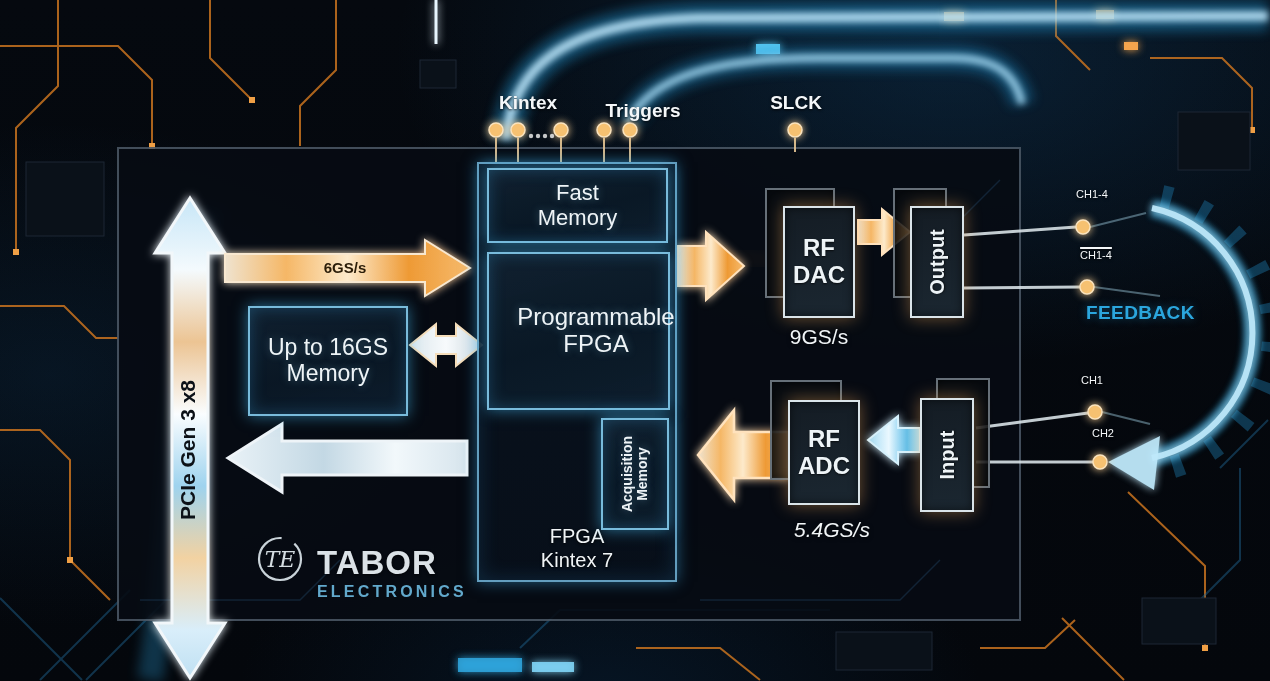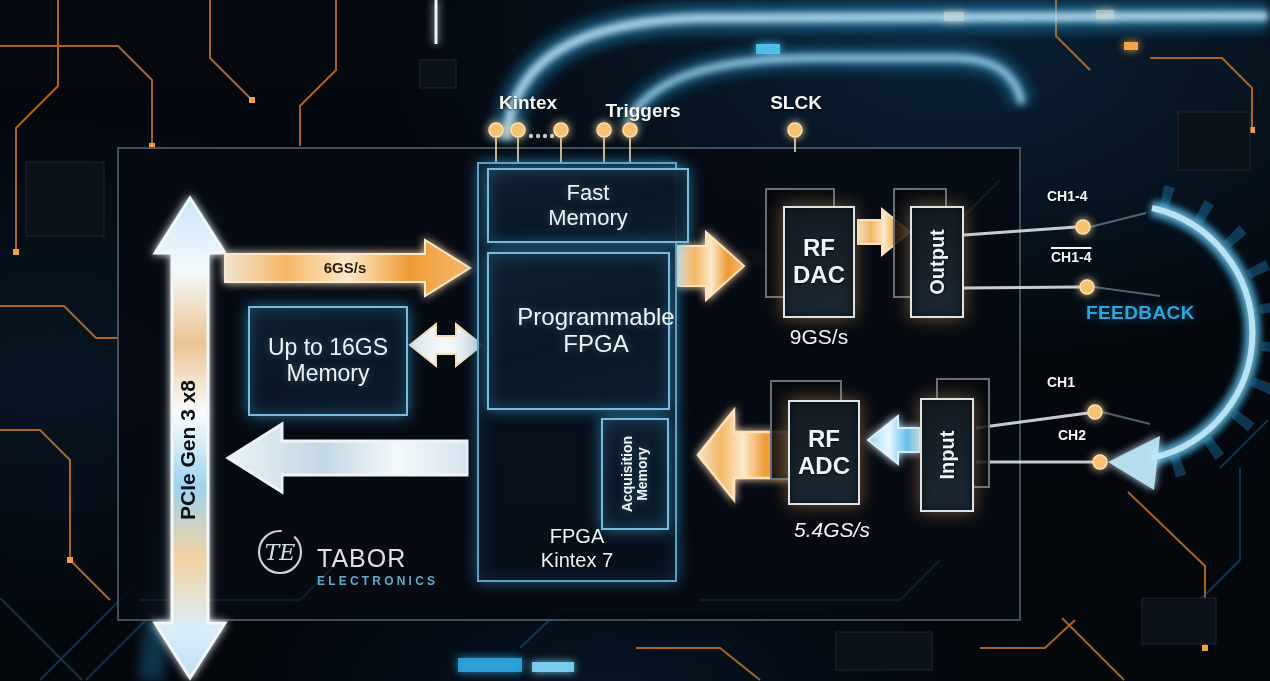--- a/index.html
+++ b/index.html
@@ -42,39 +42,39 @@
     box-shadow:0 0 14px rgba(60,170,230,.5), inset 0 0 20px rgba(40,130,190,.22);
   }
   .kintex{ position:absolute; left:0; bottom:8px; width:100%; text-align:center;
     color:#f0f4f6; font-size:20px; line-height:1.2; text-shadow:0 1px 3px rgba(0,0,0,.8); }
   .kintex span{ display:block; }
 
   .two-line span{ display:block; }
 
   .pin-label{ position:absolute; color:#f4f7f9; font-size:19px; font-weight:600; text-align:center;
     text-shadow:0 1px 3px rgba(0,0,0,.85); width:100px; }
-  .ch-label{ position:absolute; color:#f4f7f9; font-size:14px; font-weight:700; 
+  .ch-label{ position:absolute; color:#f4f7f9; font-size:11px; font-weight:400; text-align:center;
     text-shadow:0 1px 3px rgba(0,0,0,.85); width:90px; }
   .rate-label{ position:absolute; color:#f1f5f7; font-size:21px; text-align:center; width:120px;
     text-shadow:0 1px 4px rgba(0,0,0,.75); }
   .on-arrow-label{ position:absolute; color:#2b1d08; font-size:15px; font-weight:700; text-align:center; width:90px; }
   .overline-text{ text-decoration:overline; text-decoration-thickness:2px; }
 
   .pcie-label{ position:absolute; left:30px; top:435px; width:322px; height:30px;
     transform:rotate(-90deg); text-align:center; font-size:21px; font-weight:600; color:#0c1117; }
 
   .feedback-label{ position:absolute; left:1086px; top:300px; width:140px;
     color:#2ba6dd; font-size:19px; font-weight:700; line-height:26px; letter-spacing:.4px;
     text-shadow:0 0 10px rgba(40,160,220,.45); }
   .feedback-label span{ display:block; }
 
   .logo{ left:252px; top:512px; display:flex; align-items:center; gap:9px; }
-  .logo-brand{ font-size:25px; font-weight:400; letter-spacing:1px; color:#dbe2e7;
+  .logo-brand{ font-size:33px; font-weight:700; letter-spacing:1px; color:#dbe2e7;
     text-shadow:0 1px 3px rgba(0,0,0,.7);margin-top:32px; }
-  .logo-sub{ font-size:12px; font-weight:700; letter-spacing:3.2px; color:#62a9cc; margin-top:1px; }
+  .logo-sub{ font-size:16px; font-weight:700; letter-spacing:3.2px; color:#62a9cc; margin-top:1px; }
 </style>
 </head>
 <body>
 
 <div class="stage">
 
   <svg class="layer" width="1270" height="681" viewBox="0 0 1270 681">
     <defs>
       <filter id="fGlow" x="-70%" y="-70%" width="240%" height="240%">
         <feGaussianBlur stdDeviation="4" result="b"></feGaussianBlur>
@@ -249,21 +249,21 @@
     <polygon points="788,432 734,432 734,410 698,455 734,500 734,478 788,478" fill="url(#gOr)" stroke="#ffe2bd" stroke-width="2.5" filter="url(#fGlow)"></polygon>
   </svg>
 
   <div class="fpga-outer">
     <div class="kintex">
       <span>FPGA</span>
       <span>Kintex 7</span>
     </div>
   </div>
 
-  <div class="box blue-box two-line" style="left:487px;top:168px;width:202px;height:75px;font-size:22px;">
+  <div class="box blue-box two-line" style="left:487px;top:168px;width:181px;height:75px;font-size:22px;">
     <span>Fast</span>
     <span>Memory</span>
   </div>
 
   <div class="box blue-box two-line" style="left:487px;top:252px;width:183px;height:158px;font-size:24px;padding-left:35px;">
     <span>Programmable</span>
     <span>FPGA</span>
   </div>
 
   <div class="blue-box" style="position:absolute;left:601px;top:418px;width:68px;height:112px;color:#eef4f7;">

